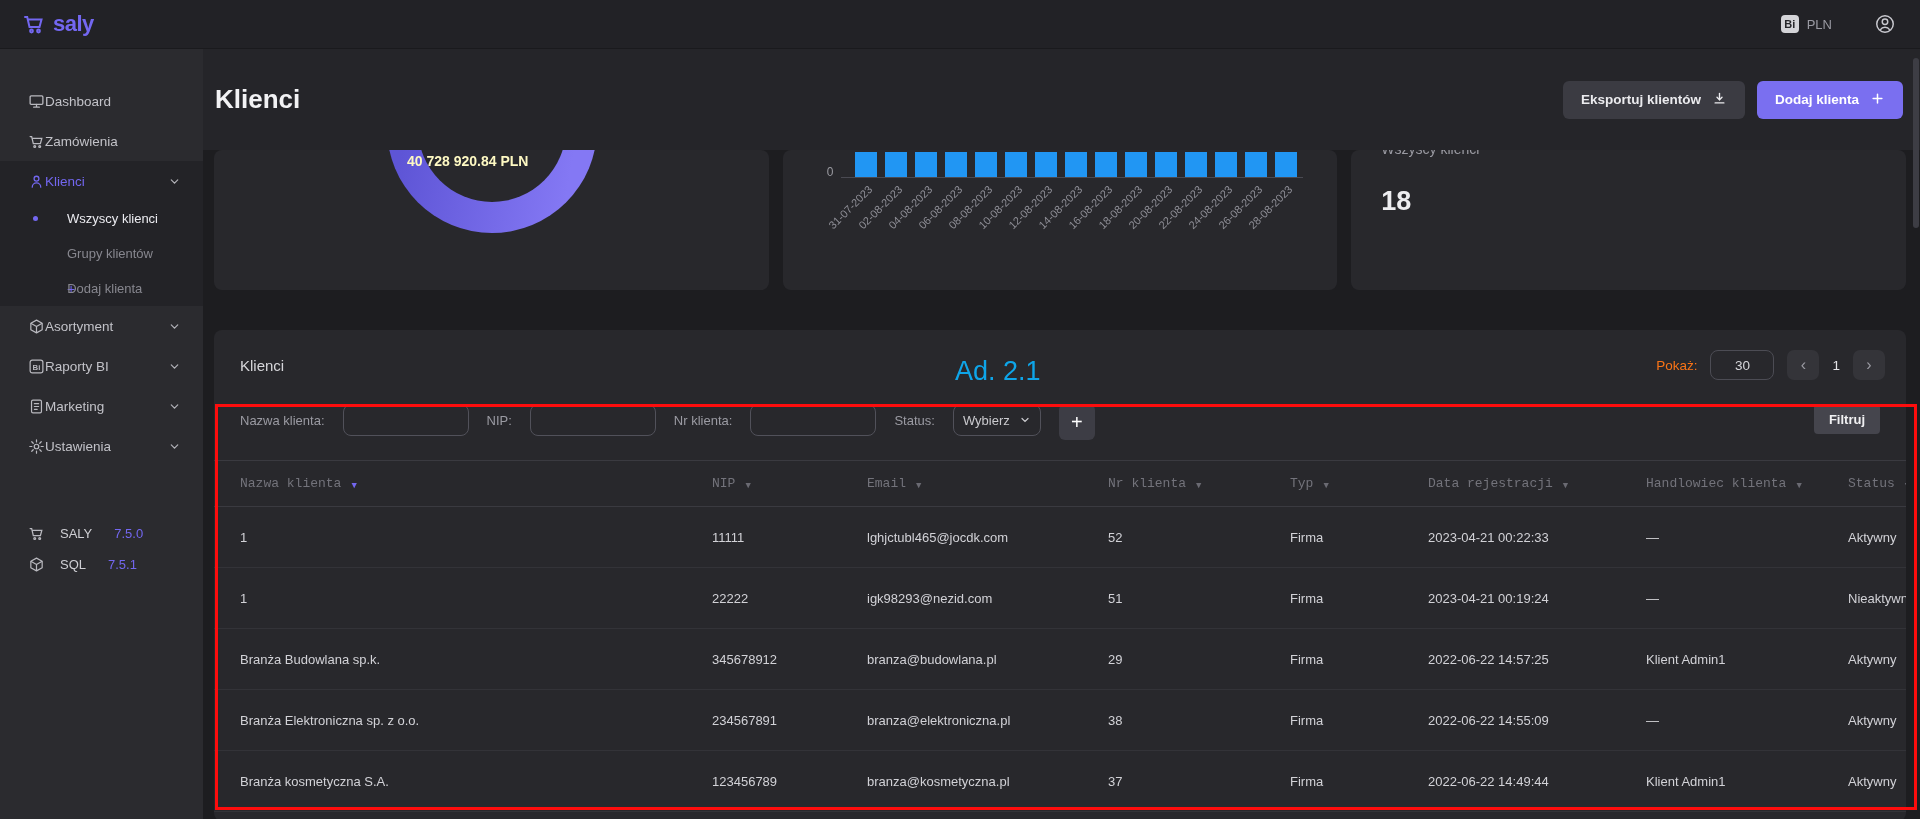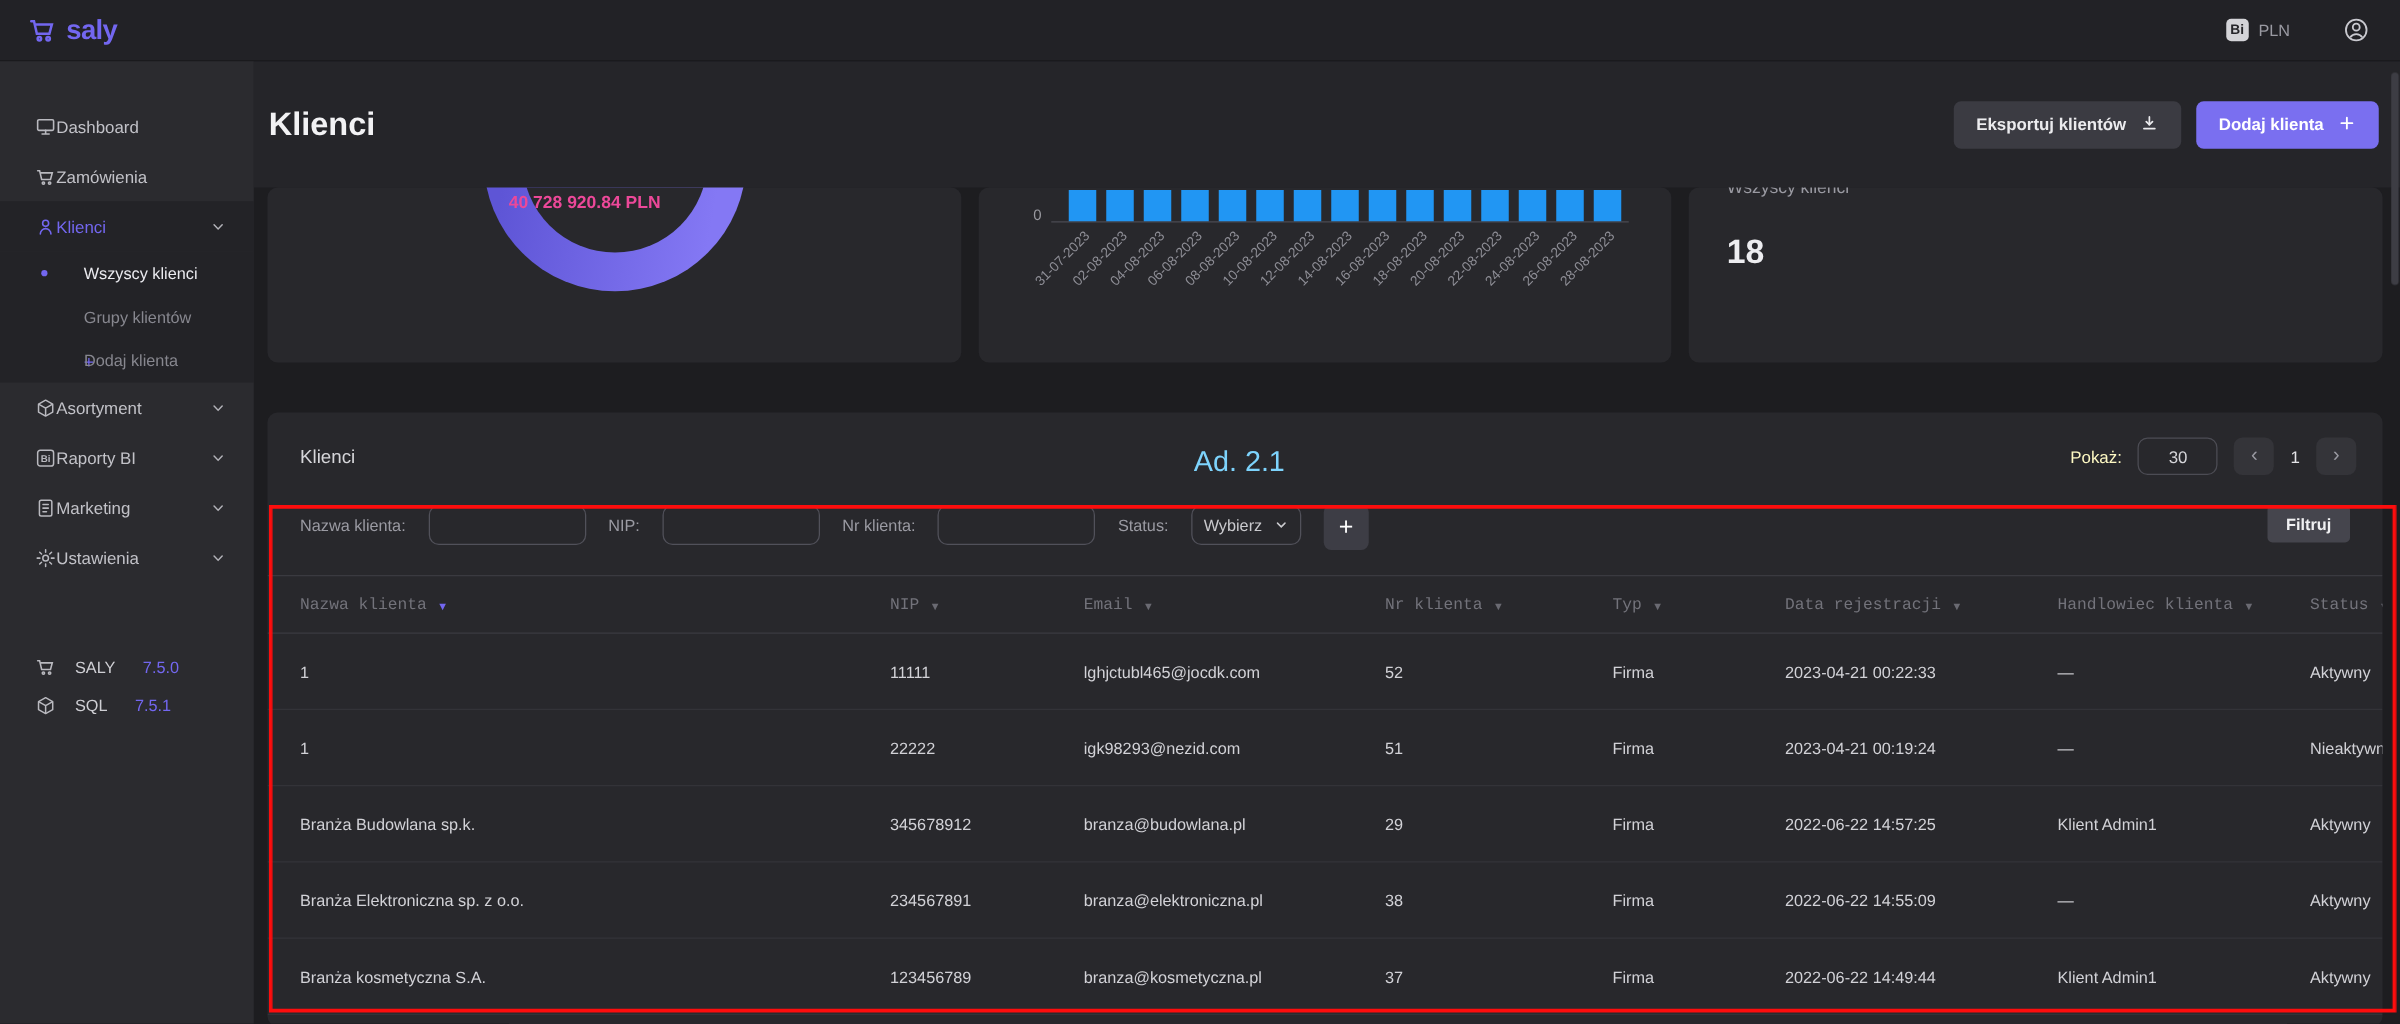--- a/index.html
+++ b/index.html
@@ -50,42 +50,42 @@
   .content { padding:0 14px 0 11px; }
   .cards-row { display:flex; gap:14px; }
   .card { flex:1; background:#28282c; border-radius:8px; height:140px; position:relative;
     overflow:hidden; }
   
   .donut-outer { position:absolute; left:173px; top:-127px; width:210px; height:210px;
     border-radius:50%; background:linear-gradient(100deg,#5e55d6 15%,#8478f4 85%); }
   .donut-inner { position:absolute; left:31px; top:31px; width:148px; height:148px;
     border-radius:50%; background:#28282c; }
   .donut-label { position:absolute; left:193px; top:3px; font-size:14px; font-weight:700;
-    color:#ec4899; }
+    color:#fef9c3; }
   
   .axis-zero { position:absolute; left:44px; top:15px; color:#9a9aa0; font-size:12px; }
   .axis-line { position:absolute; left:58px; top:27px; width:462px; height:1px; background:#4a4a52; }
   .bars { position:absolute; left:72px; top:2px; height:25px; display:flex;
     align-items:flex-end; gap:8px; }
   .bar { width:22px; background:#2196f3; }
   .xlabel { position:absolute; top:33px; width:90px; text-align:right;
     transform:rotate(-45deg); transform-origin:100% 0; font-size:11px; color:#8e8e96;
     white-space:nowrap; }
   
   .stat-title { position:absolute; left:30px; top:-9px; font-size:14px; color:#9a9aa2; }
   .stat-value { position:absolute; left:30px; top:36px; font-size:27px; font-weight:600;
     color:#ededf0; }
   
   .panel { margin-top:40px; background:#28282c; border-radius:8px; height:491px;
     position:relative; overflow:hidden; }
   .panel-head { display:flex; justify-content:space-between; align-items:center;
     padding:20px 21px 0 26px; }
   .panel-title { font-size:15px; color:#d6d6da; }
   .pagination { display:flex; align-items:center; gap:13px; }
-  .show-label { color:#fef9c3; font-size:13.5px; }
+  .show-label { color:#f97316; font-size:13.5px; }
   .pagesize { width:64px; height:30px; background:transparent; border:1px solid #4c4c54;
     border-radius:8px; color:#d6d6da; text-align:center; font-size:13.5px;
     font-family:"Liberation Sans", sans-serif; }
   .pg-btn { width:32px; height:30px; background:#343439; border:none; border-radius:7px;
     color:#9a9aa2; font-size:16px; display:flex; align-items:center; justify-content:center;
     cursor:pointer; }
   .pg-num { color:#e4e4e8; font-size:13.5px; }
   .filter-row { display:flex; align-items:flex-start; gap:18px; padding:24px 26px 20px 26px;
     border-bottom:1px solid #3a3a40; }
   .f-group { display:flex; align-items:center; gap:18px; }
@@ -106,21 +106,21 @@
   .thead, .trow { display:grid; grid-template-columns:472px 155px 241px 182px 138px 218px 202px auto;
     padding-left:26px; align-items:center; }
   .thead { height:46px; color:#73737b; font-size:13px; border-bottom:1px solid #3a3a40; }
   .th { display:flex; align-items:flex-end; gap:10px; cursor:pointer;font-family:Liberation Mono, monospace; }
   .sort-arrow { font-size:9px; color:#6a6a72; }
   .sort-arrow.sorted { color:#7367f0; }
   .trow { height:61px; color:#d2d2d7; font-size:13px; border-bottom:1px solid #333338; }
   
   .red-rect { position:fixed; left:215px; top:404px; width:1702px; height:406px;
     border:3px solid #fd0d0d; z-index:50; pointer-events:none; }
-  .annotation { position:fixed; left:955px; top:356px; font-size:23px; color:#7dd3fc;
+  .annotation { position:fixed; left:955px; top:356px; font-size:27px; color:#0ea5e9;
     z-index:50; pointer-events:none; }
   
   .scroll-thumb { position:fixed; right:1px; top:58px; width:6px; height:170px;
     background:#3d3d44; border-radius:3px; z-index:40; }
 </style>
 </head>
 <body>
 
 <div class="topbar">
   <div class="logo">

